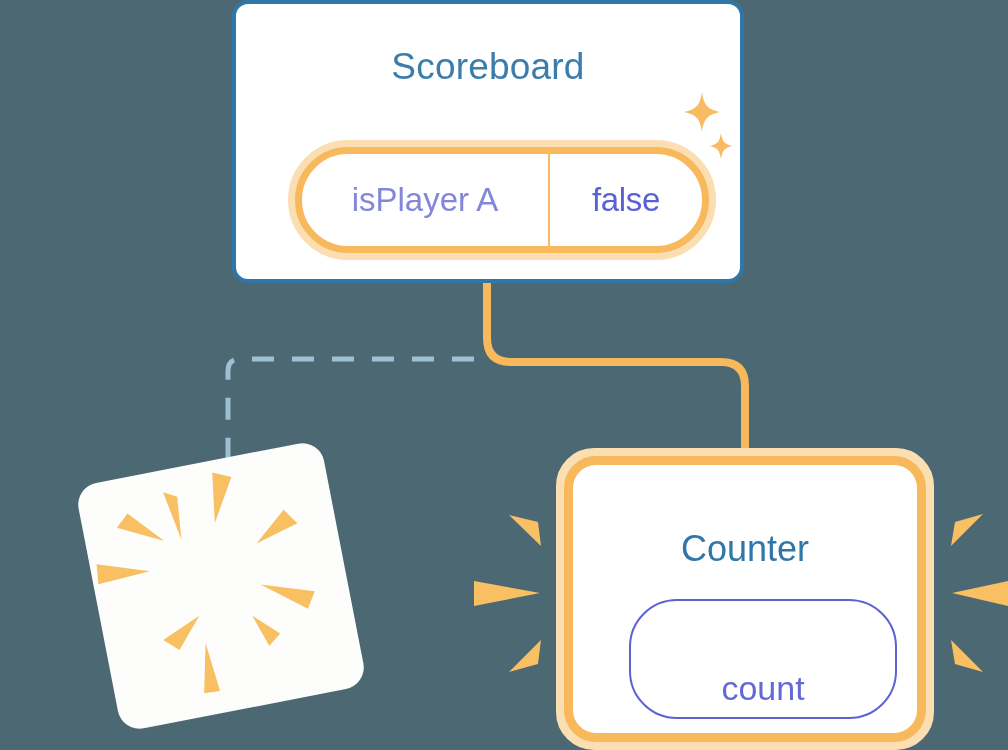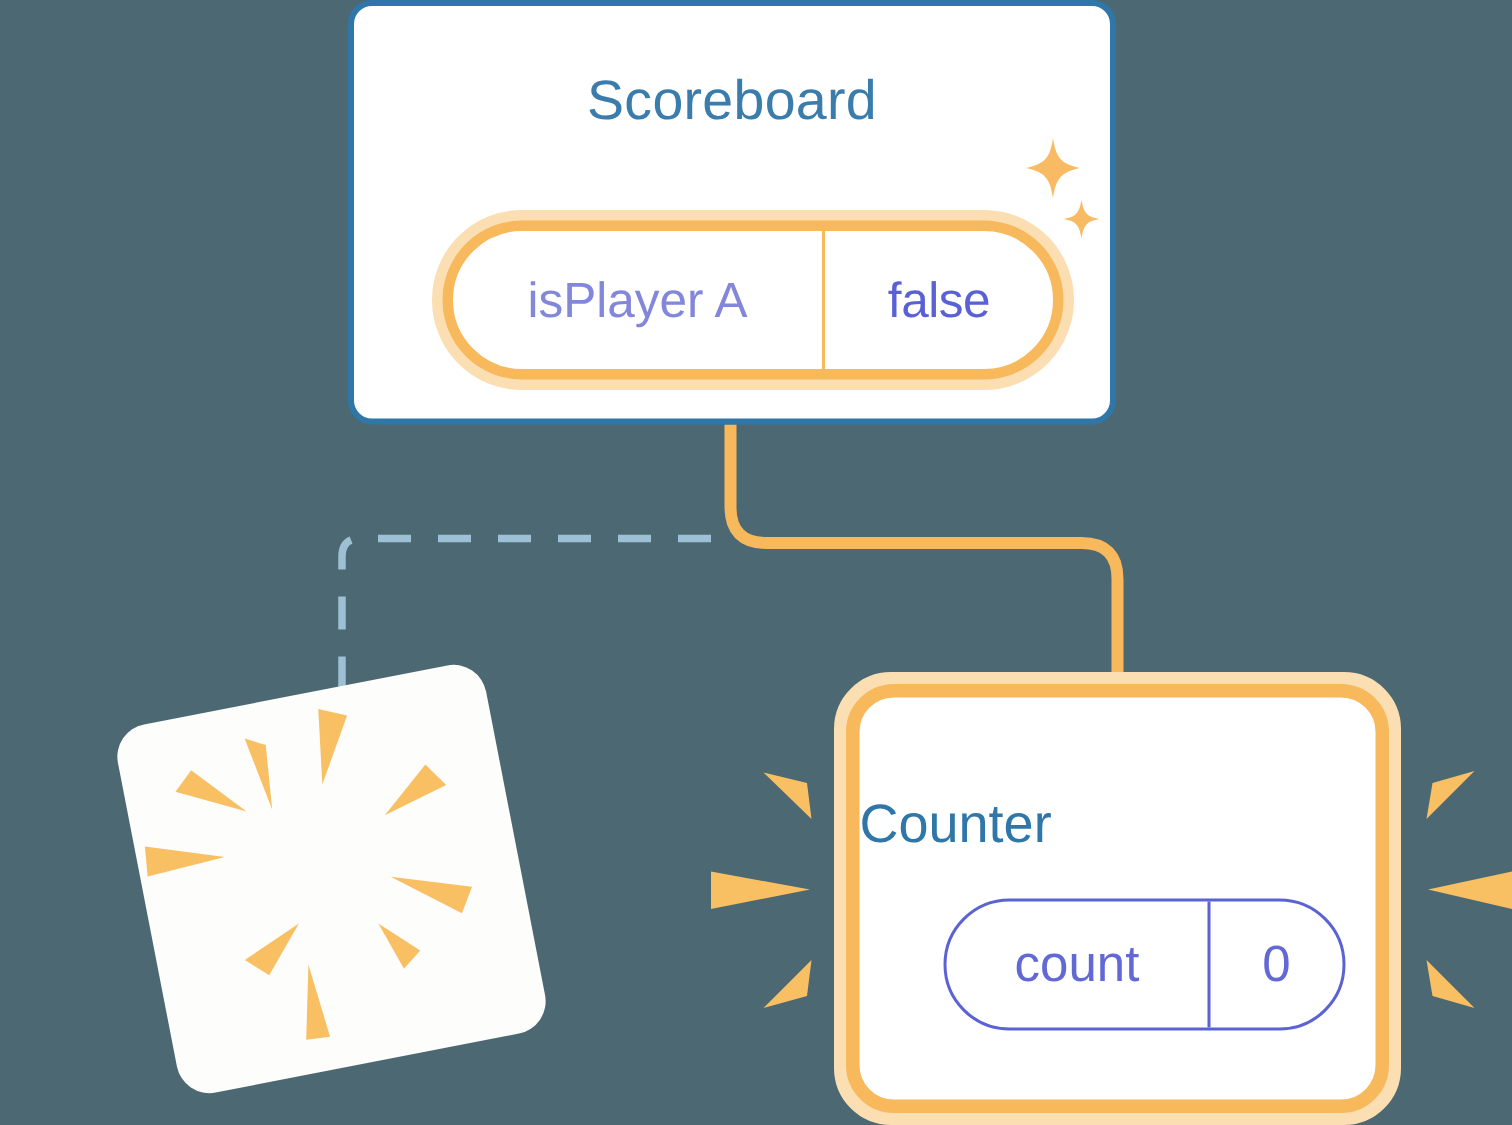--- a/index.html
+++ b/index.html
@@ -142,38 +142,39 @@
     height: 286px;
     box-sizing: border-box;
     border: 9px solid #f8b85c;
     border-radius: 32px;
     background: #ffffff;
   }
   .counter-title {
     position: absolute;
     left: 0; right: 0;
     top: 66px;
-    text-align: left;
+    text-align: center;
     color: #2f76a9;
     font-size: 36px;
     font-weight: 400;
     line-height: 1;
   }
   .ct-pill {
     position: absolute;
     left: 56px;
     top: 134px;
     width: 268px;
-    height: 88px;
+    height: 120px;
     box-sizing: border-box;
     border: 2px solid #5b63d3;
     border-radius: 48px;
     background: #ffffff;
     display: flex;
     align-items: stretch;
+    flex-direction: column;
   }
   .ct-pill-key {
     flex: 0 0 174px;
     display: flex;
     align-items: center;
     justify-content: center;
     color: #6269d6;
     font-size: 34px;
     font-weight: 400;
   }

